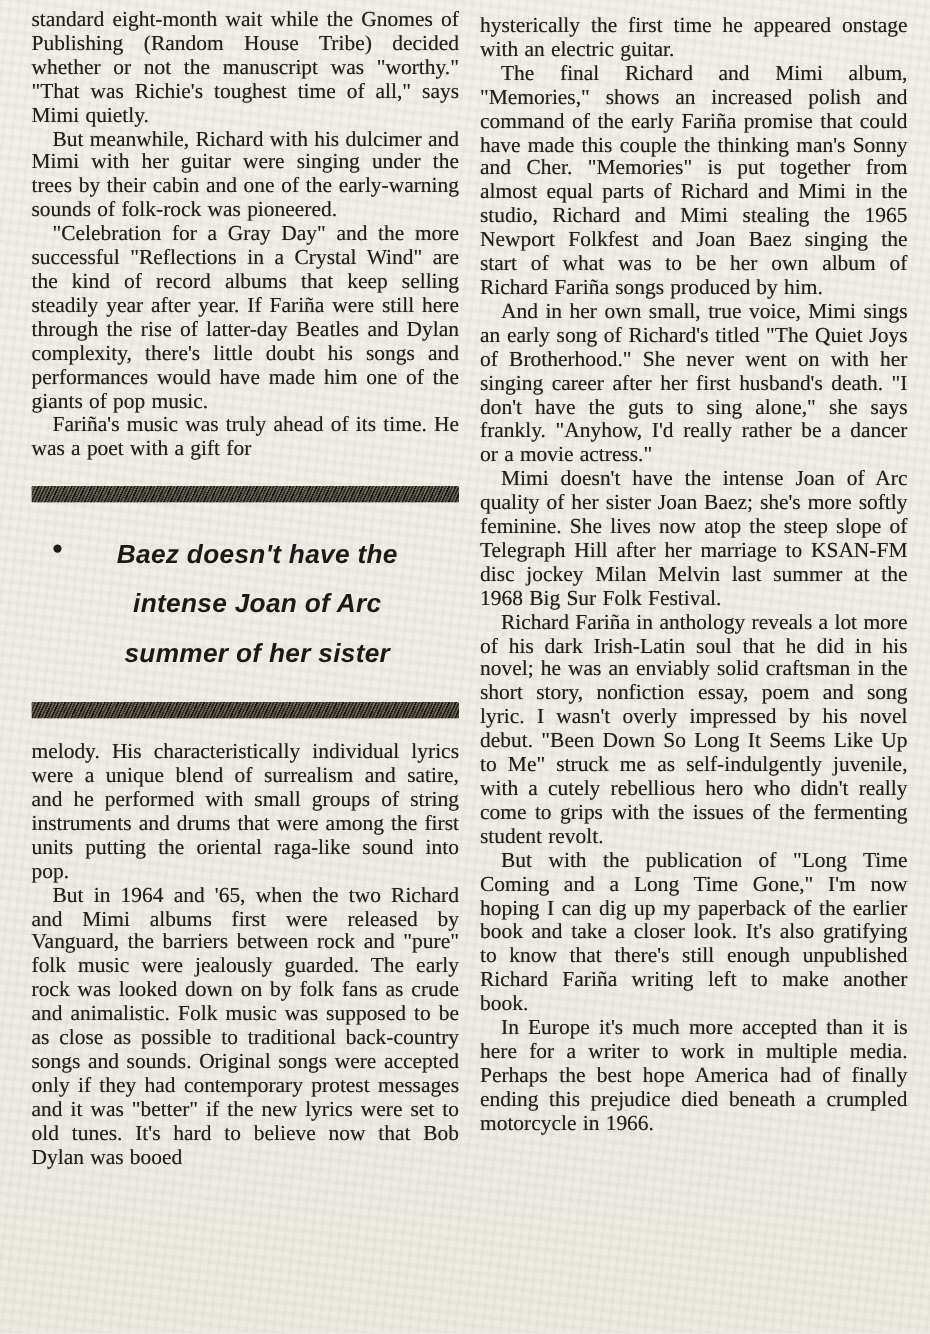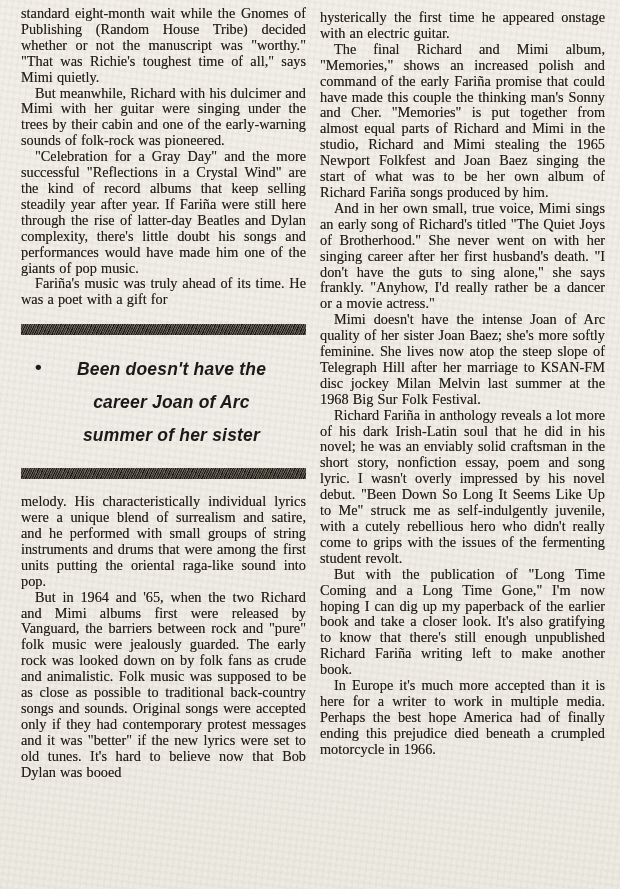--- a/index.html
+++ b/index.html
@@ -91,22 +91,22 @@
   <div class="col col-left">
     <p class="p">standard eight-month wait while the Gnomes of Publishing (Random House Tribe) decided whether or not the manuscript was "worthy." "That was Richie's toughest time of all," says Mimi quietly.</p>
     <p class="p indent">But meanwhile, Richard with his dulcimer and Mimi with her guitar were singing under the trees by their cabin and one of the early-warning sounds of folk-rock was pioneered.</p>
     <p class="p indent">"Celebration for a Gray Day" and the more successful "Reflections in a Crystal Wind" are the kind of record albums that keep selling steadily year after year. If Fariña were still here through the rise of latter-day Beatles and Dylan complexity, there's little doubt his songs and performances would have made him one of the giants of pop music.</p>
     <p class="p indent">Fariña's music was truly ahead of its time. He was a poet with a gift for</p>
 
     <div class="rule-hatch rule-top"></div>
 
     <div class="pullquote">
       <span class="pq-bullet">•</span>
-      <div class="pq-line">Been doesn't have the</div>
-      <div class="pq-line">career Joan of Arc</div>
+      <div class="pq-line">Baez doesn't have the</div>
+      <div class="pq-line">intense Joan of Arc</div>
       <div class="pq-line">summer of her sister</div>
     </div>
 
     <div class="rule-hatch rule-bottom"></div>
 
     <p class="p">melody. His characteristically individual lyrics were a unique blend of surrealism and satire, and he performed with small groups of string instruments and drums that were among the first units putting the oriental raga-like sound into pop.</p>
     <p class="p indent">But in 1964 and '65, when the two Richard and Mimi albums first were released by Vanguard, the barriers between rock and "pure" folk music were jealously guarded. The early rock was looked down on by folk fans as crude and animalistic. Folk music was supposed to be as close as possible to traditional back-country songs and sounds. Original songs were accepted only if they had contemporary protest messages and it was "better" if the new lyrics were set to old tunes. It's hard to believe now that Bob Dylan was booed</p>
   </div>
 
   <div class="col col-right">

